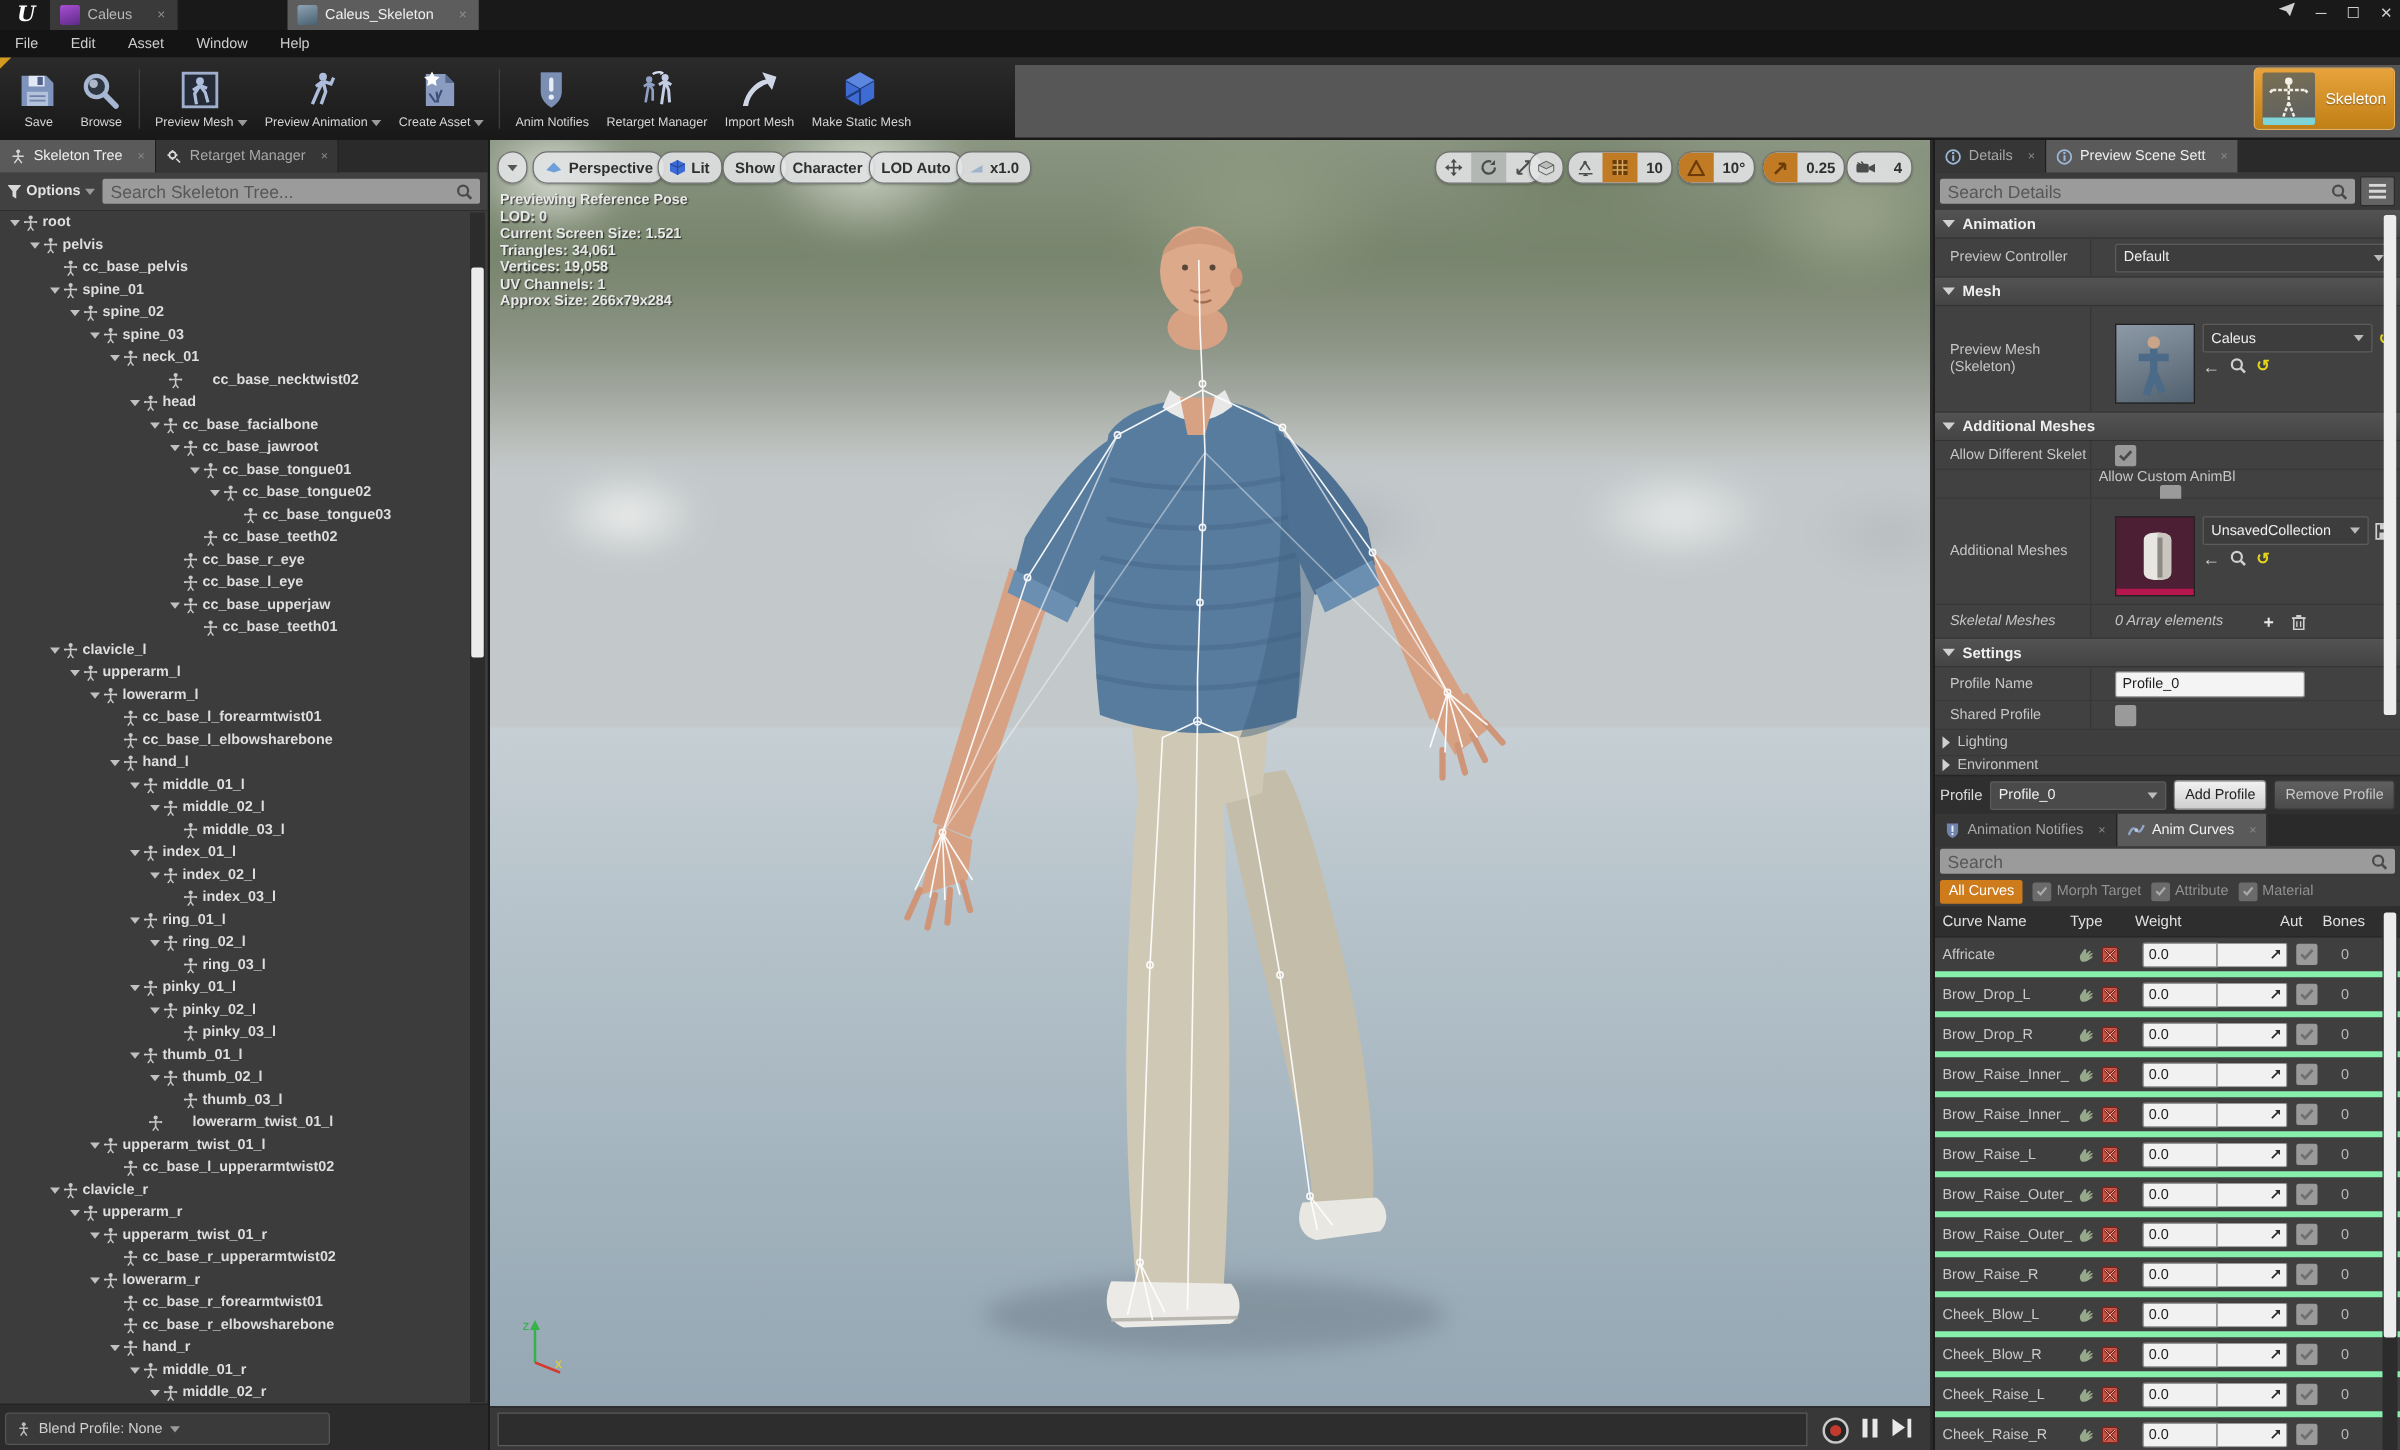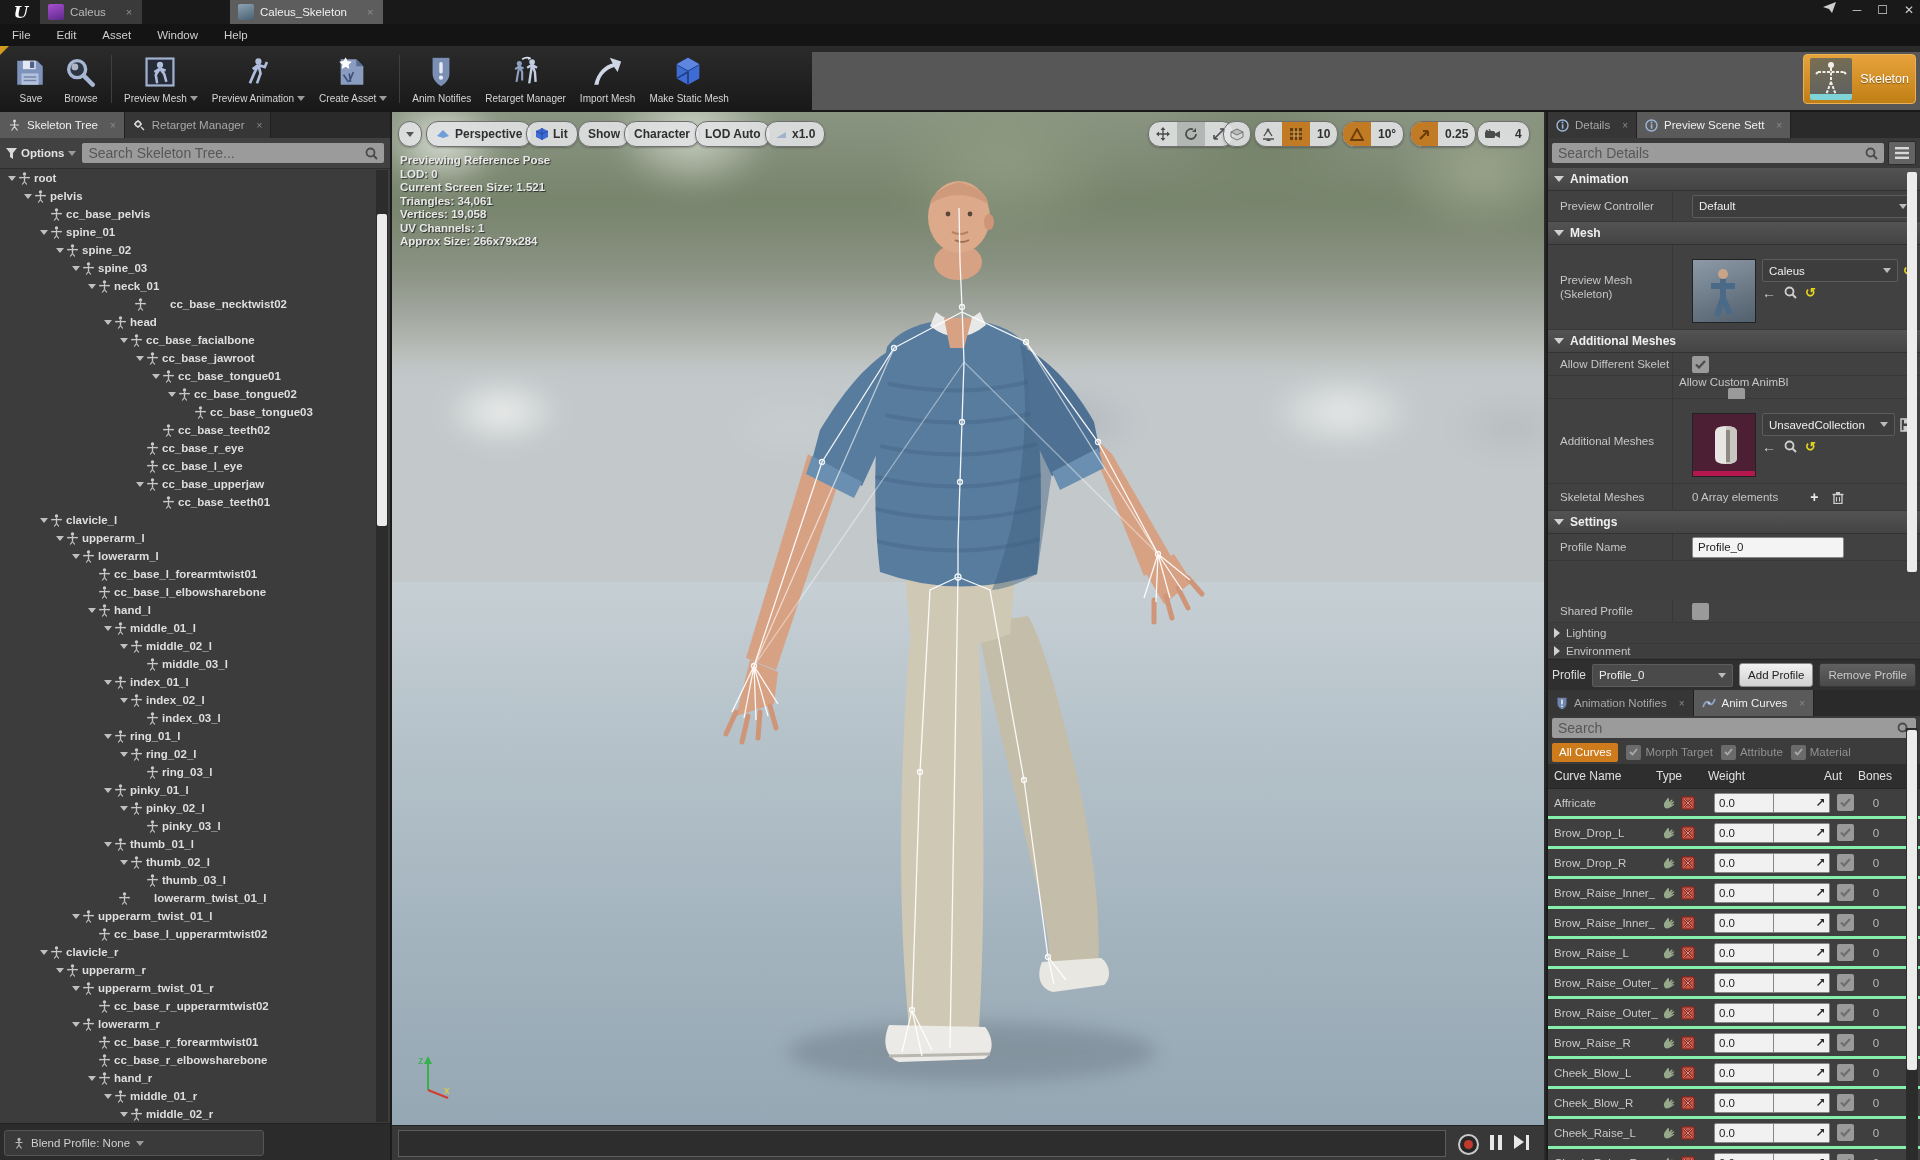--- a/index.html
+++ b/index.html
@@ -133,21 +133,21 @@
   #profile-bar .plab{font-size:12px;color:#ddd;}
   .btn-light{height:22px;padding:0 8px;background:linear-gradient(180deg,#f2f2f2,#cfcfcf);border:1px solid #8a8a8a;
              border-radius:3px;font-size:11.5px;color:#222;display:flex;align-items:center;}
   .btn-grey{height:22px;padding:0 8px;background:linear-gradient(180deg,#606060,#4a4a4a);border:1px solid #383838;
             border-radius:3px;font-size:11.5px;color:#c9c9c9;display:flex;align-items:center;}
   #curve-filters{height:24px;display:flex;align-items:center;gap:8px;padding:0 4px;background:#3c3c3c;}
   #all-curves-btn{height:19px;padding:0 7px;border-radius:2px;font-size:11.5px;color:#fff;display:flex;align-items:center;}
   .filt{display:flex;align-items:center;gap:4px;font-size:11.5px;color:#929292;}
   .filt .cb{width:15px;height:15px;background:#6b6b6b;border-radius:2px;display:flex;align-items:center;justify-content:center;}
   #curve-header{height:24px;display:flex;align-items:center;background:#2e2e2e;font-size:12px;color:#e0e0e0;border-bottom:1px solid #262626;}
-  .curve-row{height:27px;display:flex;align-items:center;background:#3f3f3f;border-bottom:3px solid #86efac;position:relative;}
+  .curve-row{height:27px;display:flex;align-items:center;background:#3f3f3f;border-bottom:5px solid #86efac;position:relative;}
   .curve-row .cname{width:108px;padding-left:6px;font-size:11.5px;color:#c9c9c9;overflow:hidden;white-space:nowrap;flex:0 0 auto;}
   .spin{width:60px;height:20px;background:#f1f1f1;border:1px solid #888;border-radius:2px 0 0 2px;
         display:flex;align-items:center;padding:0 4px;font-size:11.5px;color:#222;box-sizing:border-box;}
   .spin2{width:56px;height:20px;background:#f1f1f1;border:1px solid #888;border-left:0;border-radius:0 2px 2px 0;
         display:flex;align-items:center;justify-content:flex-end;padding:0 4px;box-sizing:border-box;}
   .icn{display:inline-flex;}
   .icn svg{display:block;}
 </style>
 </head>
 <body>
@@ -1560,21 +1560,21 @@
                 <svg width="13" height="13" viewBox="0 0 13 13">
                   <circle cx="5.5" cy="5.5" r="4" fill="none" stroke="#cfcfcf" stroke-width="1.8"></circle>
                   <line x1="8.5" y1="8.5" x2="12" y2="12" stroke="#cfcfcf" stroke-width="2"></line>
                 </svg>
               </span>
             <span class="yellow-reset">↺</span>
           </div>
         </div>
       </div>
     </div>
-    <div class="prow" style="height:26px;">
+    <div class="prow" style="height:26px;font-style:italic;">
       <div class="plabel">Skeletal Meshes</div>
         <div class="pdiv"></div>
       <div class="pval">
         <span style="font-size:11.5px;color:#c6c6c6;">0 Array elements</span>
         <span style="color:#e8e8e8;font-weight:bold;font-size:14px;margin-left:26px;">+</span>
         <span class="icn" style="margin-left:8px;">
             <svg width="12" height="13" viewBox="0 0 12 13">
               <rect x="2" y="3.5" width="8" height="9" fill="none" stroke="#cfcfcf" stroke-width="1.3"></rect>
               <line x1="0.5" y1="3.5" x2="11.5" y2="3.5" stroke="#cfcfcf" stroke-width="1.3"></line>
               <rect x="4" y="1" width="4" height="2" fill="#cfcfcf"></rect>
@@ -1591,21 +1591,21 @@
       </div>
     <div class="prow" style="height:26px;">
       <div class="plabel">Profile Name</div>
         <div class="pdiv"></div>
       <div class="pval">
           <div style="width:140px;height:19px;background:#f4f4f4;border:1px solid #888;border-radius:2px;display:flex;align-items:center;padding:0 5px;font-size:11.5px;color:#222;">
             <span>Profile_0</span>
           </div>
         </div>
     </div>
-    <div class="prow" style="height:22px;margin-top:39px;">
+    <div class="prow" style="height:22px;">
       <div class="plabel">Shared Profile</div>
         <div class="pdiv"></div>
       <div class="pval">
           <div class="checkbox"></div>
         </div>
     </div>
     <div class="prow" style="height:20px;background:#3e3e3e;">
       <span class="col-tri" style="margin-left:6px;"></span>
         <span style="font-size:11.5px;color:#c6c6c6;margin-left:6px;">Lighting</span>
     </div>

